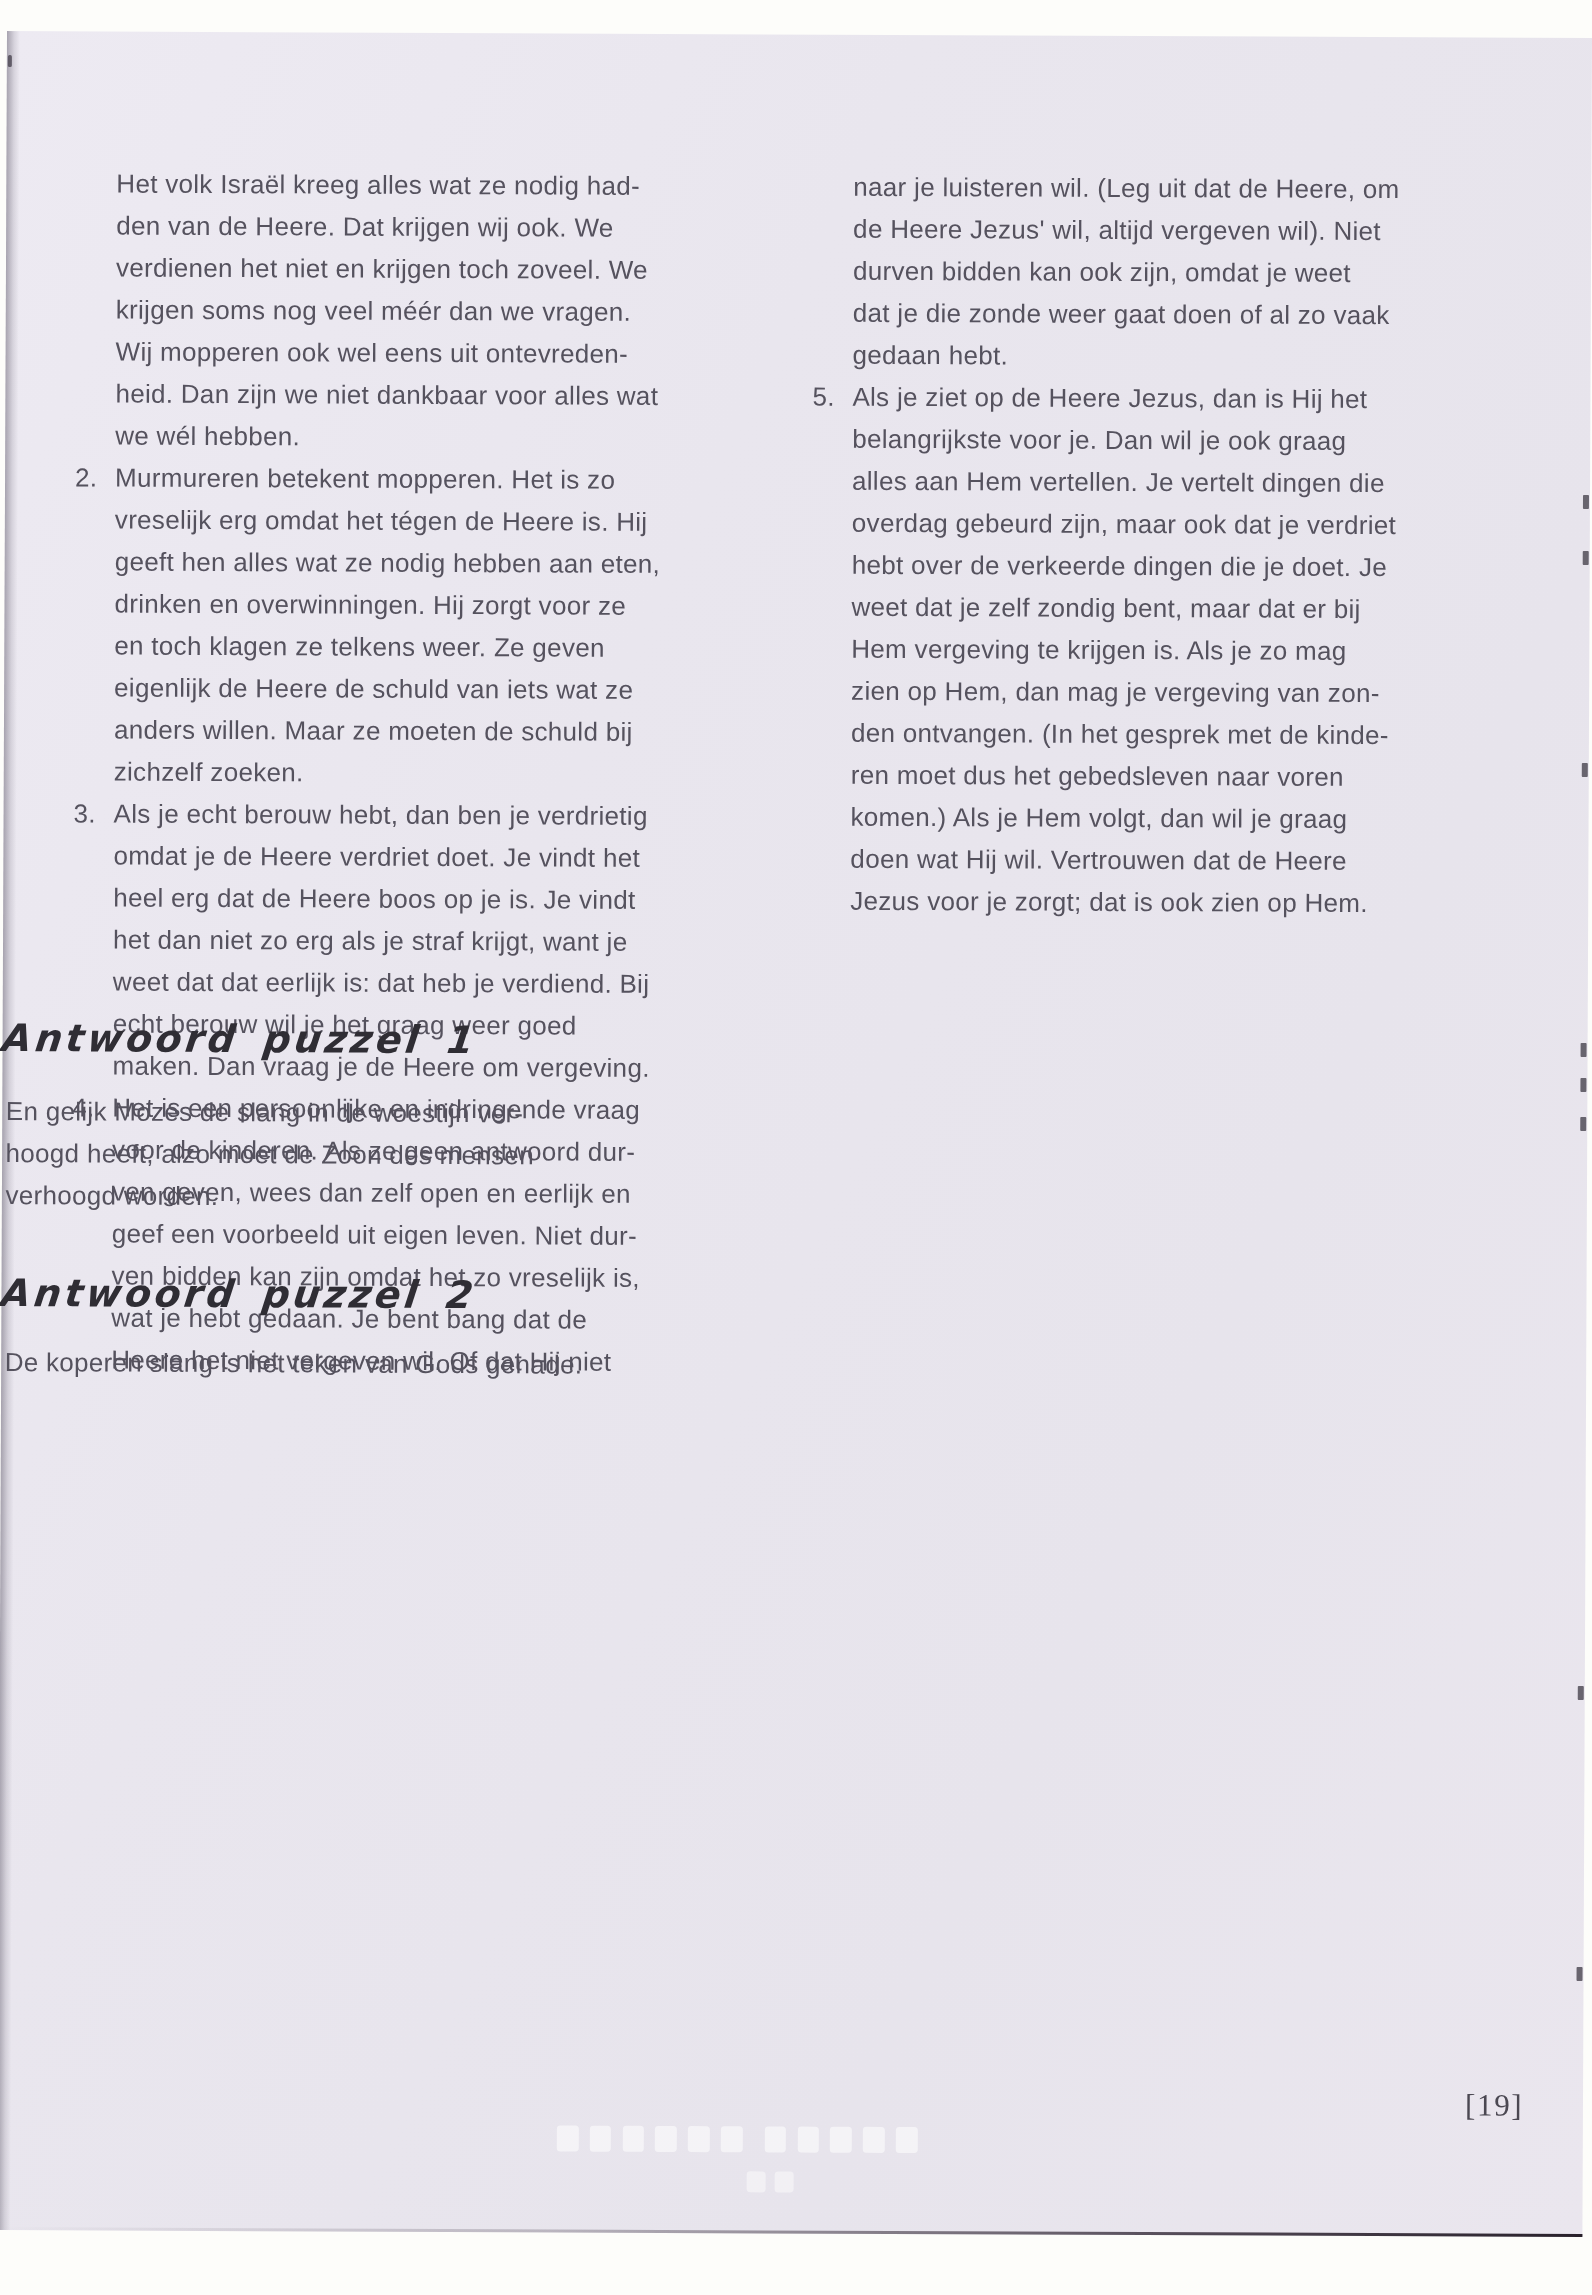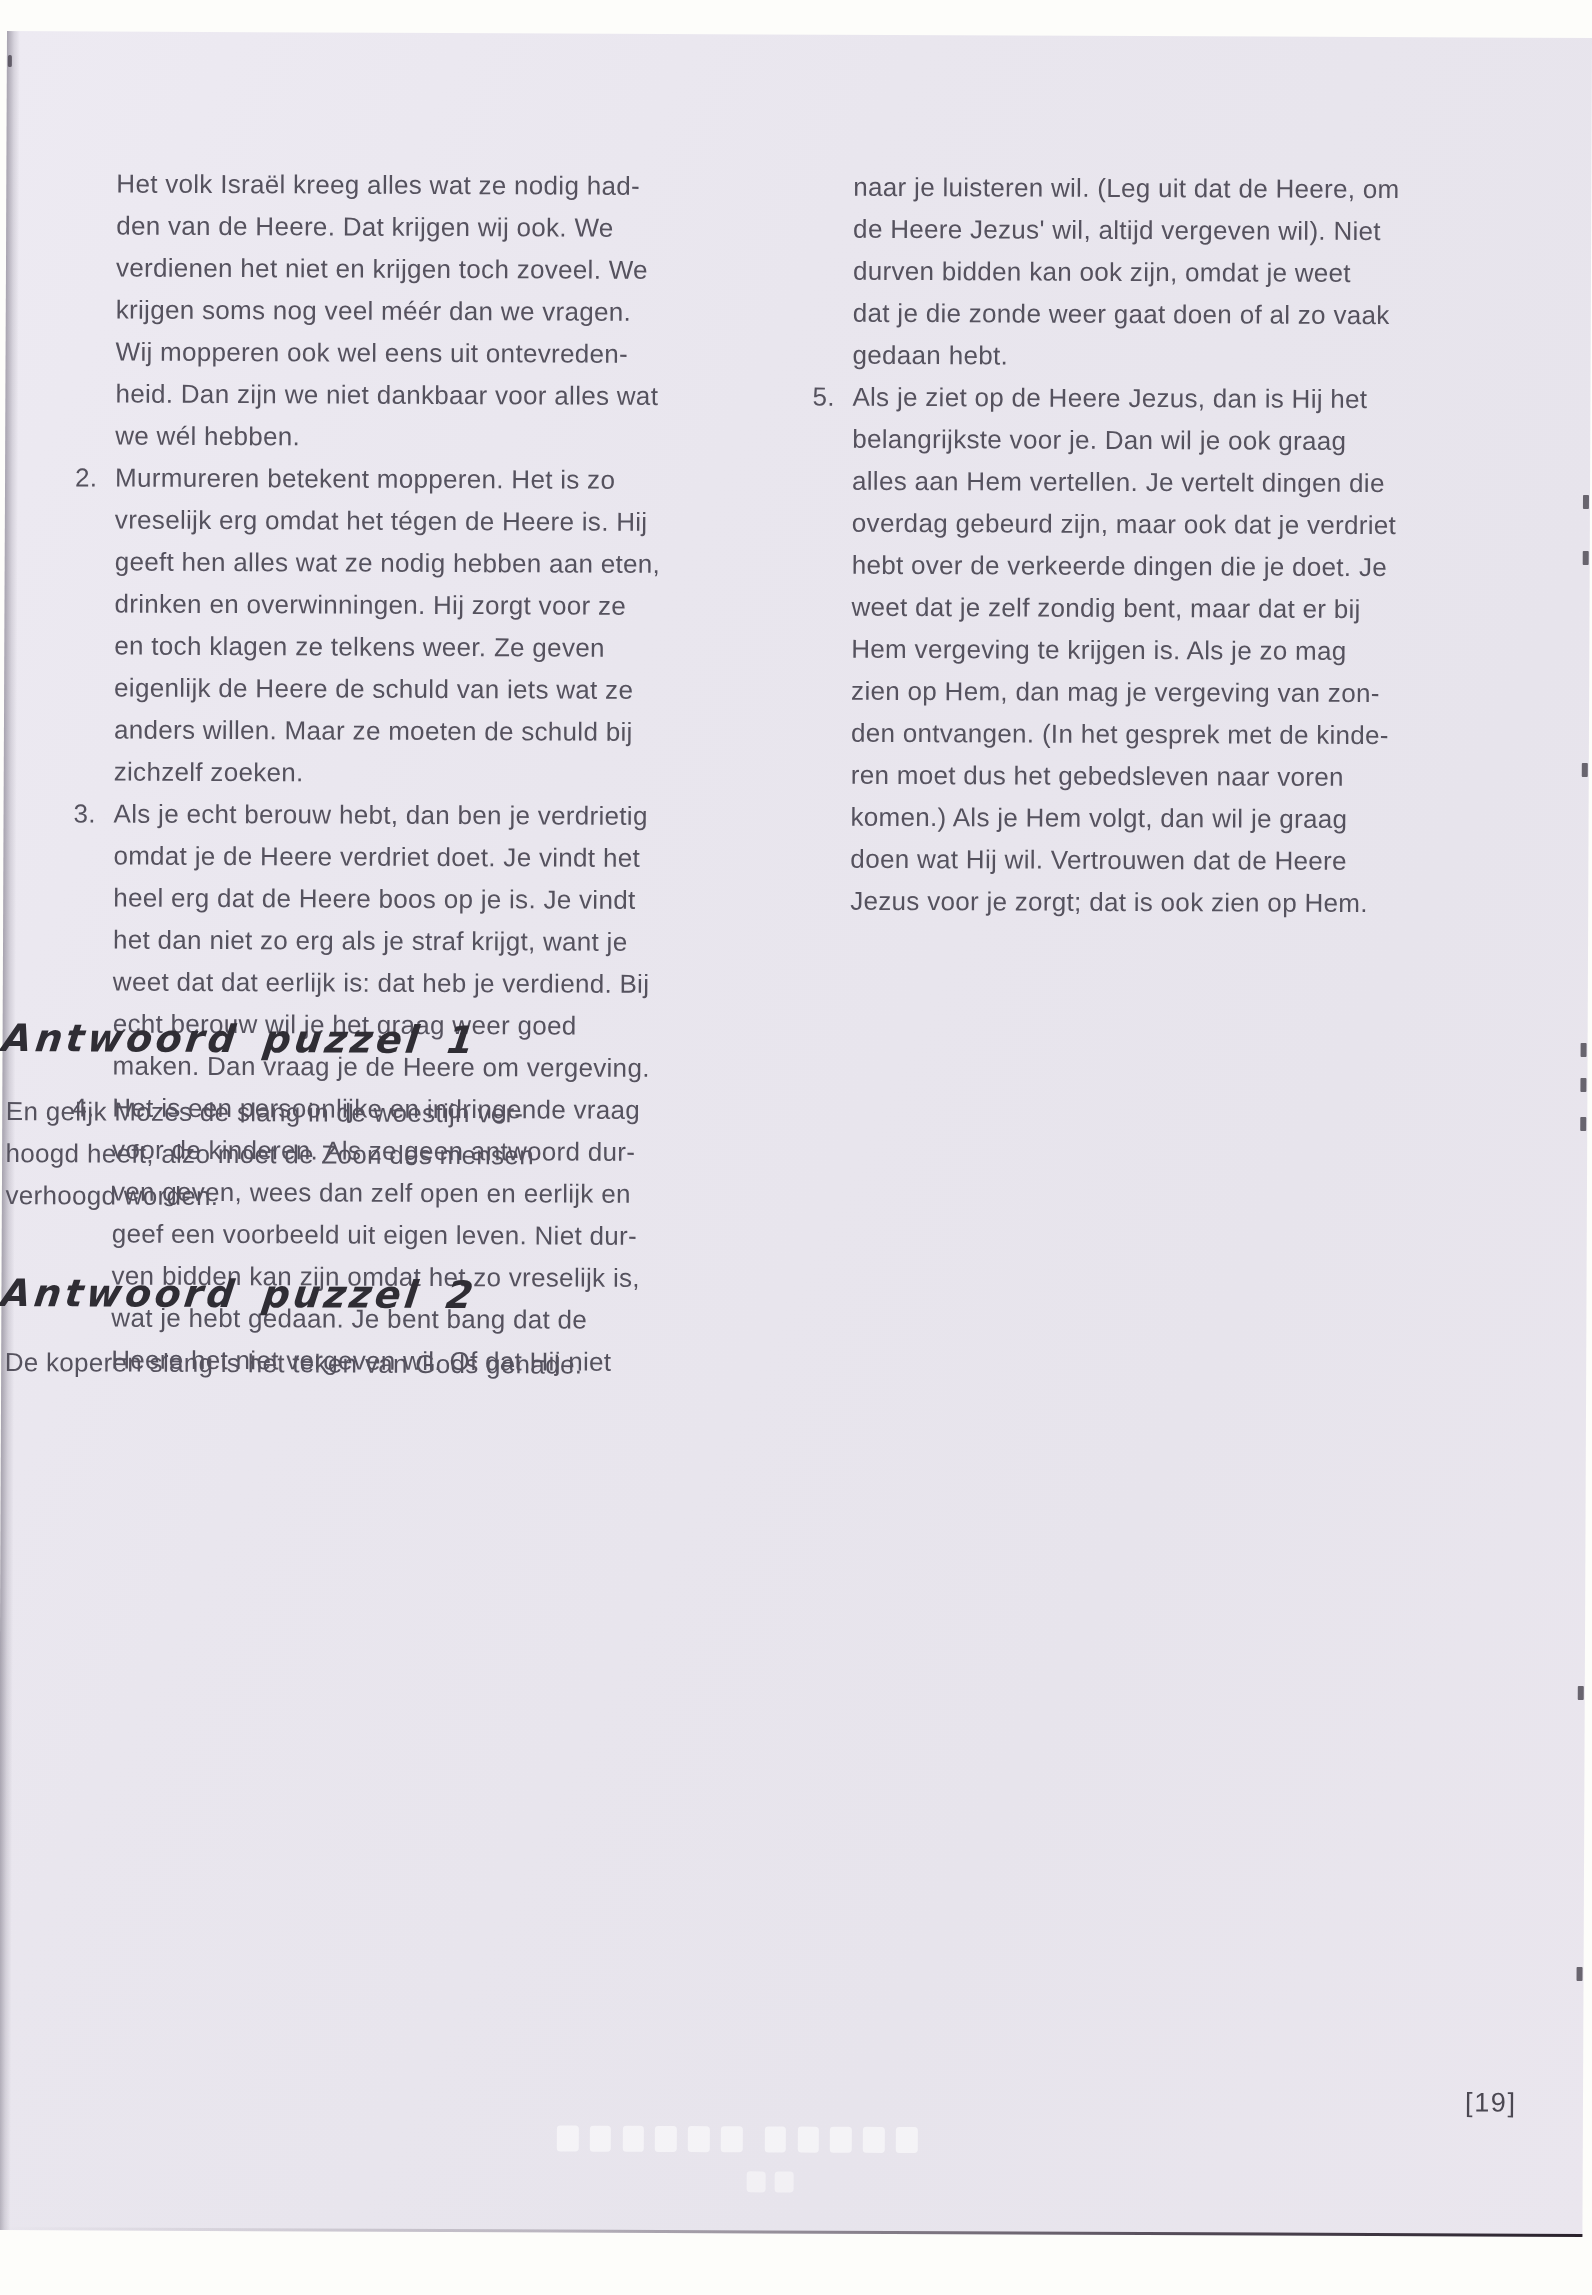--- a/index.html
+++ b/index.html
@@ -54,21 +54,21 @@
   .answer-text{
     position:absolute;left:3.5px;width:621px;
     color:#55525e;font-size:26px;line-height:42px;letter-spacing:0.3px;
     white-space:pre-line;
   }
   .h1{top:986px;} .p1{top:1059px;}
   .h2{top:1241px;} .p2{top:1310px;}
   
   .page-number{
     position:absolute;left:1467px;top:2050px;
-    color:#4b4852;font-size:27px;letter-spacing:1.7px;
+    color:#4b4852;font-size:31px;letter-spacing:1.7px;font-family:Liberation Serif, serif;
   }
   
   .bleed{position:absolute;top:2092px;left:559px;height:28px;}
   .bleed2{position:absolute;top:2137px;left:749px;height:22.4px;}
   .bleed span{
     display:inline-block;width:21.6px;height:26px;margin-right:11.2px;
     background:rgba(255,255,255,0.55);border-radius:3.5px;
   }
   .bleed2 span{
     display:inline-block;width:19px;height:21px;margin-right:8.6px;

